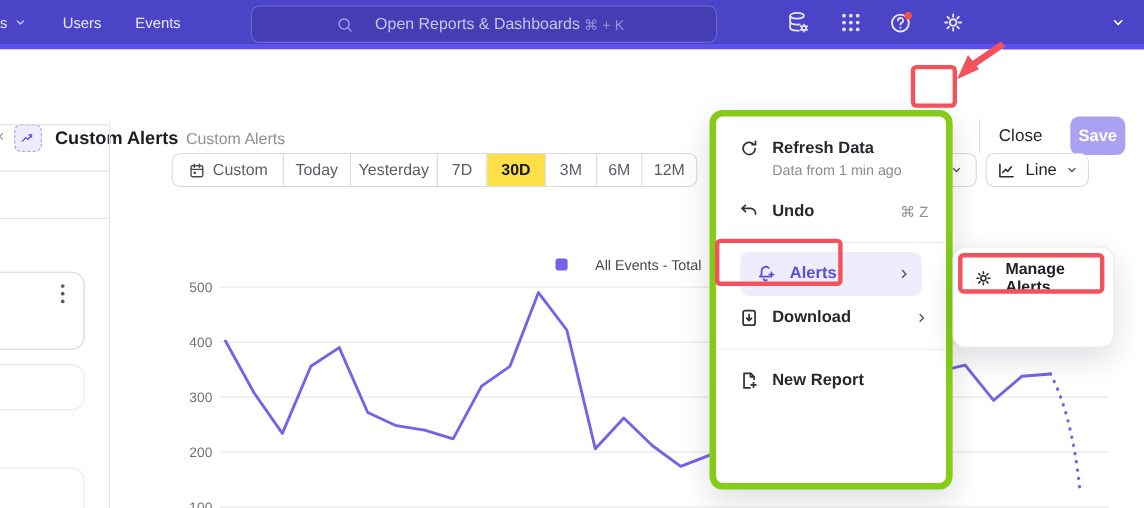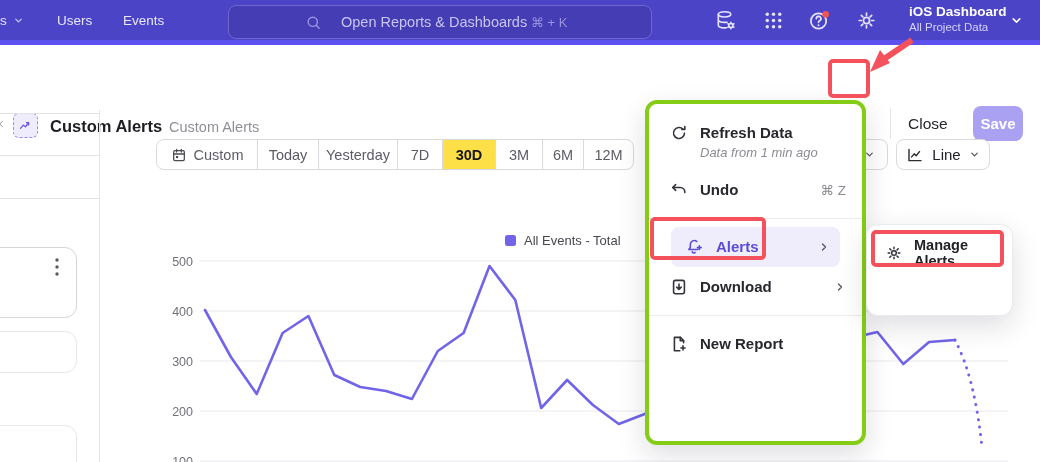--- a/index.html
+++ b/index.html
@@ -62,34 +62,34 @@
   .btn-outline { display:flex; align-items:center; gap:8px; border:1px solid #d9d9de; border-radius:8px;
                  background:#fff; font-size:15px; font-weight:500; color:#222228; cursor:pointer;
                  justify-content:center; }
   .compare-btn { left:156px; top:178px; width:98px; height:32px; }
   .hidden-btn { left:770px; top:139px; width:118px; height:31px; z-index:1; justify-content:flex-end; padding-right:12px; }
   .line-btn { left:896px; top:139px; width:94px; height:31px; }
   .chev-s { width:11px; height:11px; color:#55555e; }
   .linechart-ic { width:18px; height:18px; color:#2c2c33; }
 
   
-  .legend { left:505px; top:233px; display:flex; align-items:center; gap:8px; }
+  .legend { left:505px; top:233px; display:flex; align-items:center; gap:25px; }
   .legend-sw { width:11px; height:11px; border-radius:2.5px; background:#6a5ce9; }
   .legend-lb { font-size:13px; color:#47474f; }
   #chart-svg { position:absolute; left:100px; top:110px; }
   #chart-svg text { font-family:"Liberation Sans", sans-serif; }
 
   
-  .menu { left:645px; top:100px; width:221px; height:345px; background:#fff; border:4px solid #84cc16;
+  .menu { left:645px; top:100px; width:221px; height:345px; background:#fff; border:6px solid #84cc16;
           border-radius:12px; box-shadow:0 10px 28px rgba(20,20,43,.14); z-index:5; padding:12px 0 7px; }
   .mi { position:relative; display:flex; align-items:center; padding:0 16px 0 20px; cursor:pointer; height:40px; }
   .mi.tall { height:54px; align-items:flex-start; padding-top:7px; }
   .mi .ic { width:20px; height:20px; color:#33333b; flex:0 0 20px; margin-right:11px; }
   .mi-label { font-size:15px; font-weight:600; color:#27272e; line-height:20px; }
-  .mi-sub { font-size:13px; color:#8b8b94; line-height:19px;font-style:italic; }
+  .mi-sub { font-size:13px; color:#8b8b94; line-height:19px; }
   .mi-short { margin-left:auto; font-size:13.5px; color:#8b8b94; }
   .mi-chev { margin-left:auto; width:12px; height:12px; color:#55555e; }
   .mi-divider { height:1px; background:#ececef; margin:8px 0; }
   .mi.hl { margin:0 22px; padding:0 10px 0 14px; border-radius:8px; background:#efecfb; }
   .mi.hl .ic, .mi.hl .mi-label { color:#5b4cd6; }
 
   
   .submenu { left:866px; top:224px; width:147px; height:92px; background:#fff; border:1px solid #ebebee;
              border-radius:12px; box-shadow:0 10px 28px rgba(20,20,43,.14); z-index:6; padding:10px 0; }
   .smi { display:flex; align-items:center; height:36px; padding:0 14px 0 18px; cursor:pointer; }
@@ -149,24 +149,20 @@
       <circle cx="11" cy="12.5" r="8"></circle>
       <path d="M8.7 10a2.4 2.4 0 1 1 3.4 2.2c-.8.4-1.1.9-1.1 1.7"></path>
       <circle cx="11" cy="16.9" r="1" fill="currentColor" stroke="none"></circle>
       <circle cx="18.4" cy="5.6" r="3.5" fill="#f4544e" stroke="none"></circle>
     </svg>
     <svg class="nav-ic" style="left:855px;" viewBox="0 0 24 24" fill="none" stroke="currentColor" stroke-width="1.8" stroke-linecap="round">
       <circle cx="12" cy="12" r="3.2"></circle>
       <path d="M12 6.6V4.4M12 19.6v-2.2M17.4 12h2.2M4.4 12h2.2M15.8 8.2l1.6-1.6M6.6 17.4l1.6-1.6M15.8 15.8l1.6 1.6M6.6 6.6l1.6 1.6"></path>
     </svg>
 
-    <div class="abs proj">
-      <div class="proj-name">iOS Dashboard</div>
-      <div class="proj-scope">All Project Data</div>
-    </div>
     <svg class="abs proj-chev" viewBox="0 0 24 24" fill="none" stroke="currentColor" stroke-width="2.8" stroke-linecap="round" stroke-linejoin="round">
         <path d="M6 9l6 6 6-6"></path>
       </svg>
   </div>
   <div class="abs nav-strip"></div>
 
   <div class="abs hdr">
     <svg class="hdr-sliver" viewBox="0 0 24 24" fill="none" stroke="currentColor" stroke-width="2.4" stroke-linecap="round">
         <path d="M15 6l-6 6 6 6"></path>
       </svg>

